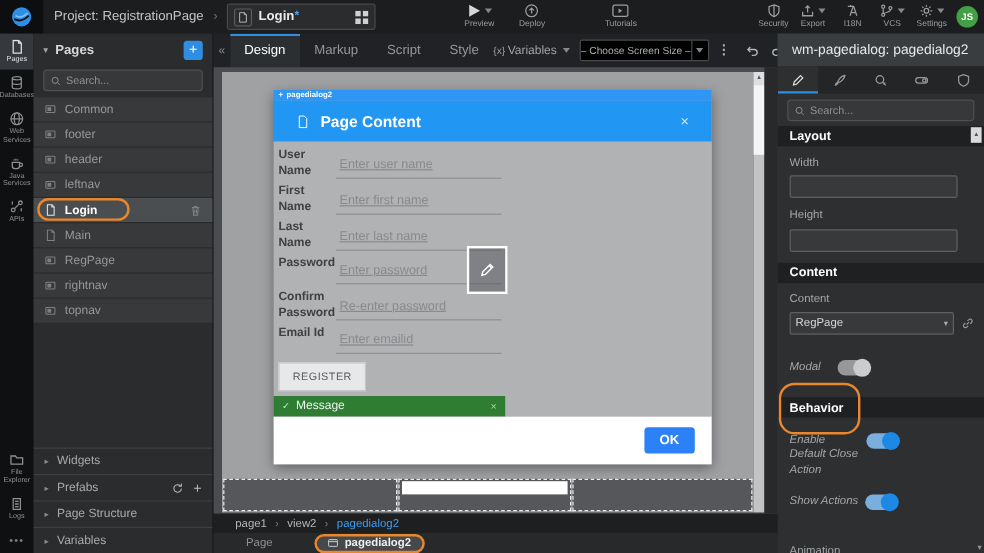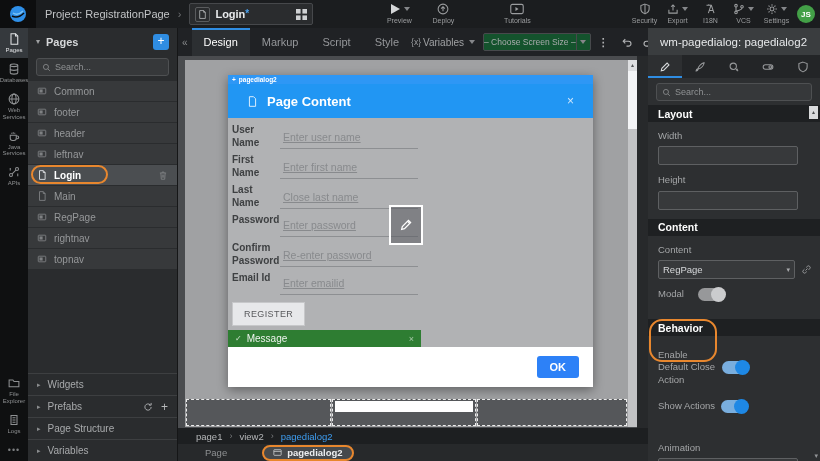--- a/index.html
+++ b/index.html
@@ -73,21 +73,21 @@
 
   
   .center { position:absolute; left:178px; top:28px; bottom:0; width:470px; display:flex; flex-direction:column; }
   .etoolbar { height:28px; background:#202225; display:flex; align-items:center; flex:0 0 28px; }
   .chev { color:#8a8c8e; font-size:10px; padding:0 4px; cursor:pointer; }
   .etab { height:28px; display:flex; align-items:center; padding:0 12px; font-size:11px;
           color:#95979a; cursor:pointer; }
   .etab.active { color:#fff; background:#2c2f32; box-shadow:inset 0 2px 0 #2f8de2; }
   .vars { margin-left:auto; display:flex; align-items:center; color:#a0a2a4; font-size:10px; gap:2px; cursor:pointer; }
   .vars .vx { font-size:8.5px; color:#9b9da0; }
-  .ssize { width:116px; height:18px; margin-left:8px; background:#14532d; border:1px solid #47494c;
+  .ssize { width:116px; height:18px; margin-left:8px; background:#000000; border:1px solid #47494c;
            border-radius:2px; display:flex; align-items:center; font-size:8.5px; color:#aaacae; cursor:pointer; }
   .ssize .txt { flex:1; text-align:center; white-space:nowrap; overflow:hidden; }
   .ssize .dd { width:14px; height:100%; border-left:1px solid #47494c; display:flex; align-items:center; justify-content:center; }
   .vdots { color:#aeb0b2; font-size:11px; font-weight:bold; line-height:4px; margin:0 7px; letter-spacing:0; text-align:center; cursor:pointer; }
   .hist { display:flex; align-items:center; gap:9px; color:#b2b4b6; margin:0 4px; }
   .hist .ic { width:13px; height:13px; cursor:pointer; }
 
   .canvas-wrap { flex:1; position:relative; background:#4a4c4f; }
   .canvas { position:absolute; left:7px; top:4px; width:443px; bottom:1px; background:#a0a1a3; overflow:hidden; }
   .vscroll { position:absolute; left:450px; top:4px; bottom:1px; width:9px; background:#c2c3c5; }
@@ -161,21 +161,21 @@
   .pinput { margin:0 22px 9px 10px; height:19px; background:#37393b; border:1px solid #5e6062;
             border-radius:2px; }
   .pinput input { width:100%; height:100%; background:transparent; border:0; outline:0; color:#d0d2d4;
                   font-size:9.5px; padding:0 5px; font-family:inherit; }
   .prow { display:flex; align-items:center; margin:0 8px 0 10px; }
   .pselect { flex:1; height:19px; background:#37393b; border:1px solid #5e6062; border-radius:2px;
              display:flex; align-items:center; padding:0 4px; cursor:pointer; }
   .pselect .val { flex:1; font-size:9.5px; color:#d6d8da; }
   .pselect .dd { color:#a8aaac; font-size:7px; }
   .linkic { margin-left:6px; color:#9a9c9e; cursor:pointer; }
-  .togrow { display:flex; align-items:center; margin:9px 10px 0; }
+  .togrow { display:flex; margin:21px 10px 0;font-style:italic; }
   .toglabel { font-size:9.5px; color:#a4a6a8; line-height:1.3; }
   .tog { width:27px; height:13px; border-radius:7px; position:relative; margin-left:14px; cursor:pointer; flex:0 0 27px; }
   .tog.on { background:#79aede; }
   .tog.on .knob { position:absolute; right:-1px; top:-1px; width:15px; height:15px; border-radius:50%; background:#1e88e5; }
   .tog.off { background:#97989a; }
   .tog.off .knob { position:absolute; right:-1px; top:-1px; width:15px; height:15px; border-radius:50%; background:#cbccce; }
   .ring-content { position:absolute; left:1px; top:214px; width:68px; height:43px;
                   border:2px solid #e8872e; border-radius:13px; pointer-events:none; }
   .pscroll-up { position:absolute; top:1px; right:2px; width:9px; height:13px; background:#d9dadc;
                 color:#4e5052; font-size:6px; text-align:center; line-height:13px; }
@@ -518,21 +518,21 @@
             </div>
             <div class="frow">
               <div class="flabel">First Name</div>
               <div class="fwrap">
                   <span class="fph">Enter first name</span>
                 </div>
             </div>
             <div class="frow">
               <div class="flabel">Last Name</div>
               <div class="fwrap">
-                  <span class="fph">Close last name</span>
+                  <span class="fph">Enter last name</span>
                 </div>
             </div>
             <div class="frow">
               <div class="flabel">Password</div>
               <div class="fwrap">
                   <span class="fph">Enter password</span>
                 </div>
             </div>
             <div class="frow" style="min-height:30px">
               <div class="flabel">Confirm Password</div>

